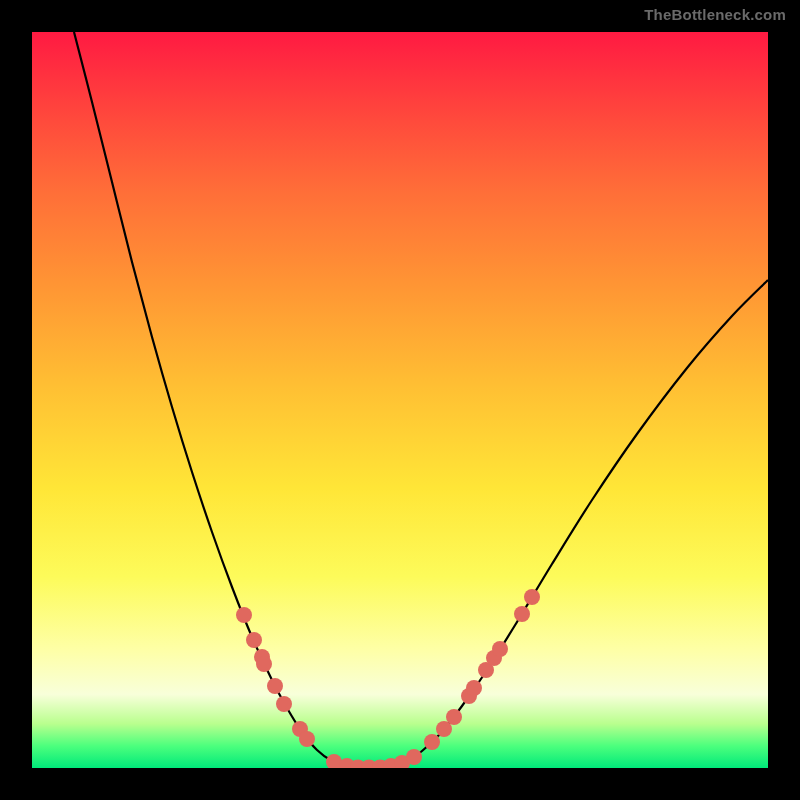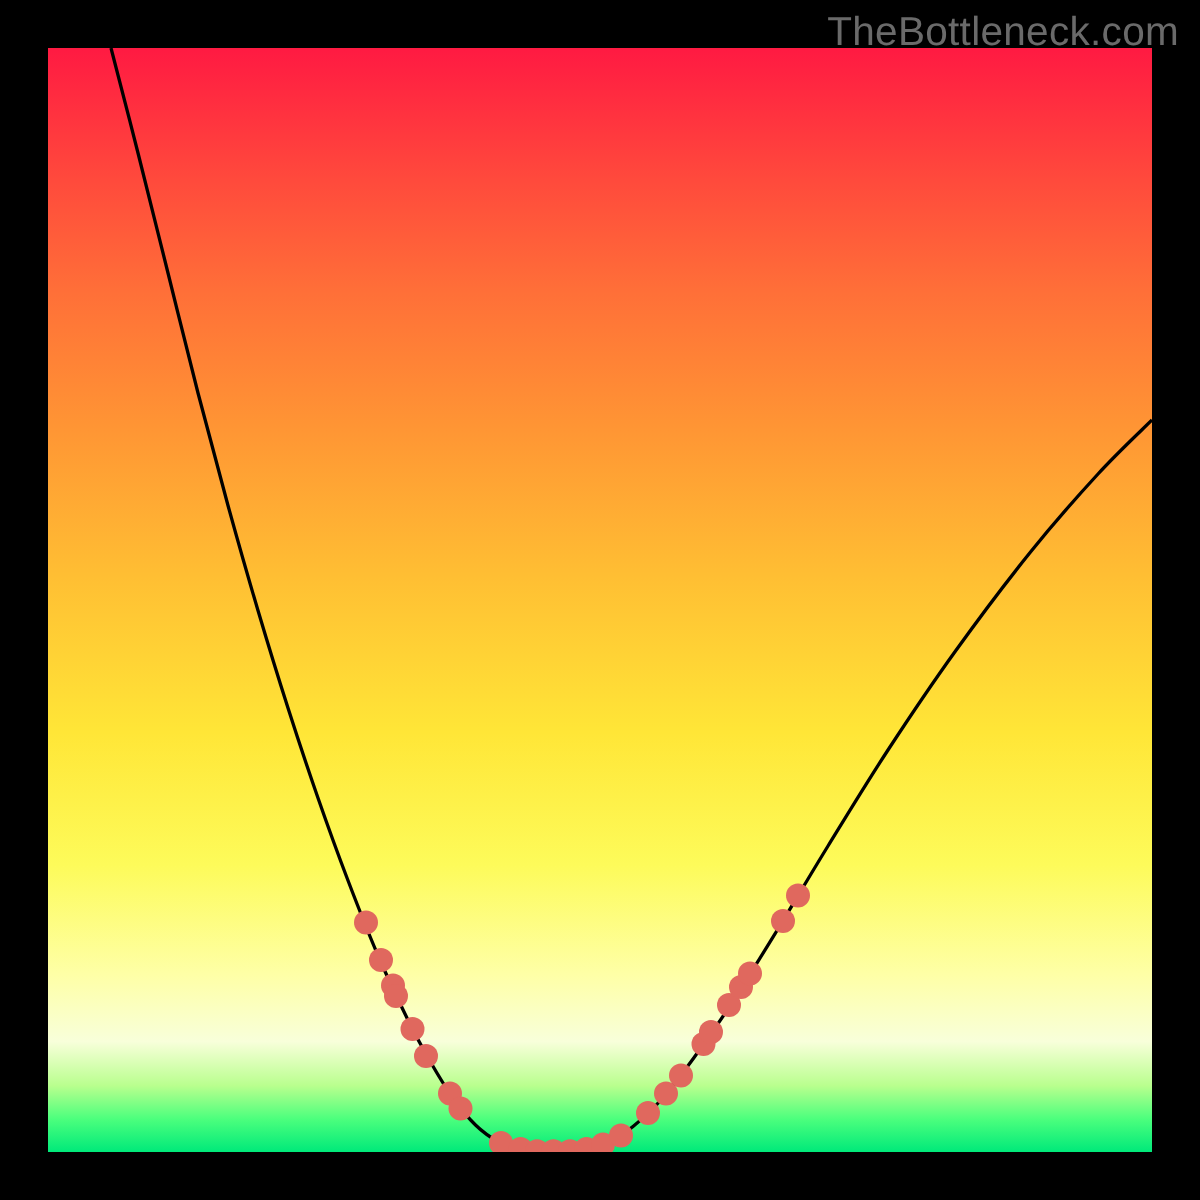--- a/index.html
+++ b/index.html
@@ -38,22 +38,22 @@
       #b9ff8e 94%,
       #4cff7d 97%,
       #00e97a 100%
     );
   }
   .watermark {
     position: absolute;
     top: 6px;
     right: 14px;
     color: #6a6a6a;
-    font-size: 27px;
-    font-weight: 400;
+    font-size: 15px;
+    font-weight: 700;
     letter-spacing: 0.2px;
     user-select: none;
   }
   svg.curve {
     position: absolute;
     top: 0;
     left: 0;
     width: 736px;
     height: 736px;
   }

